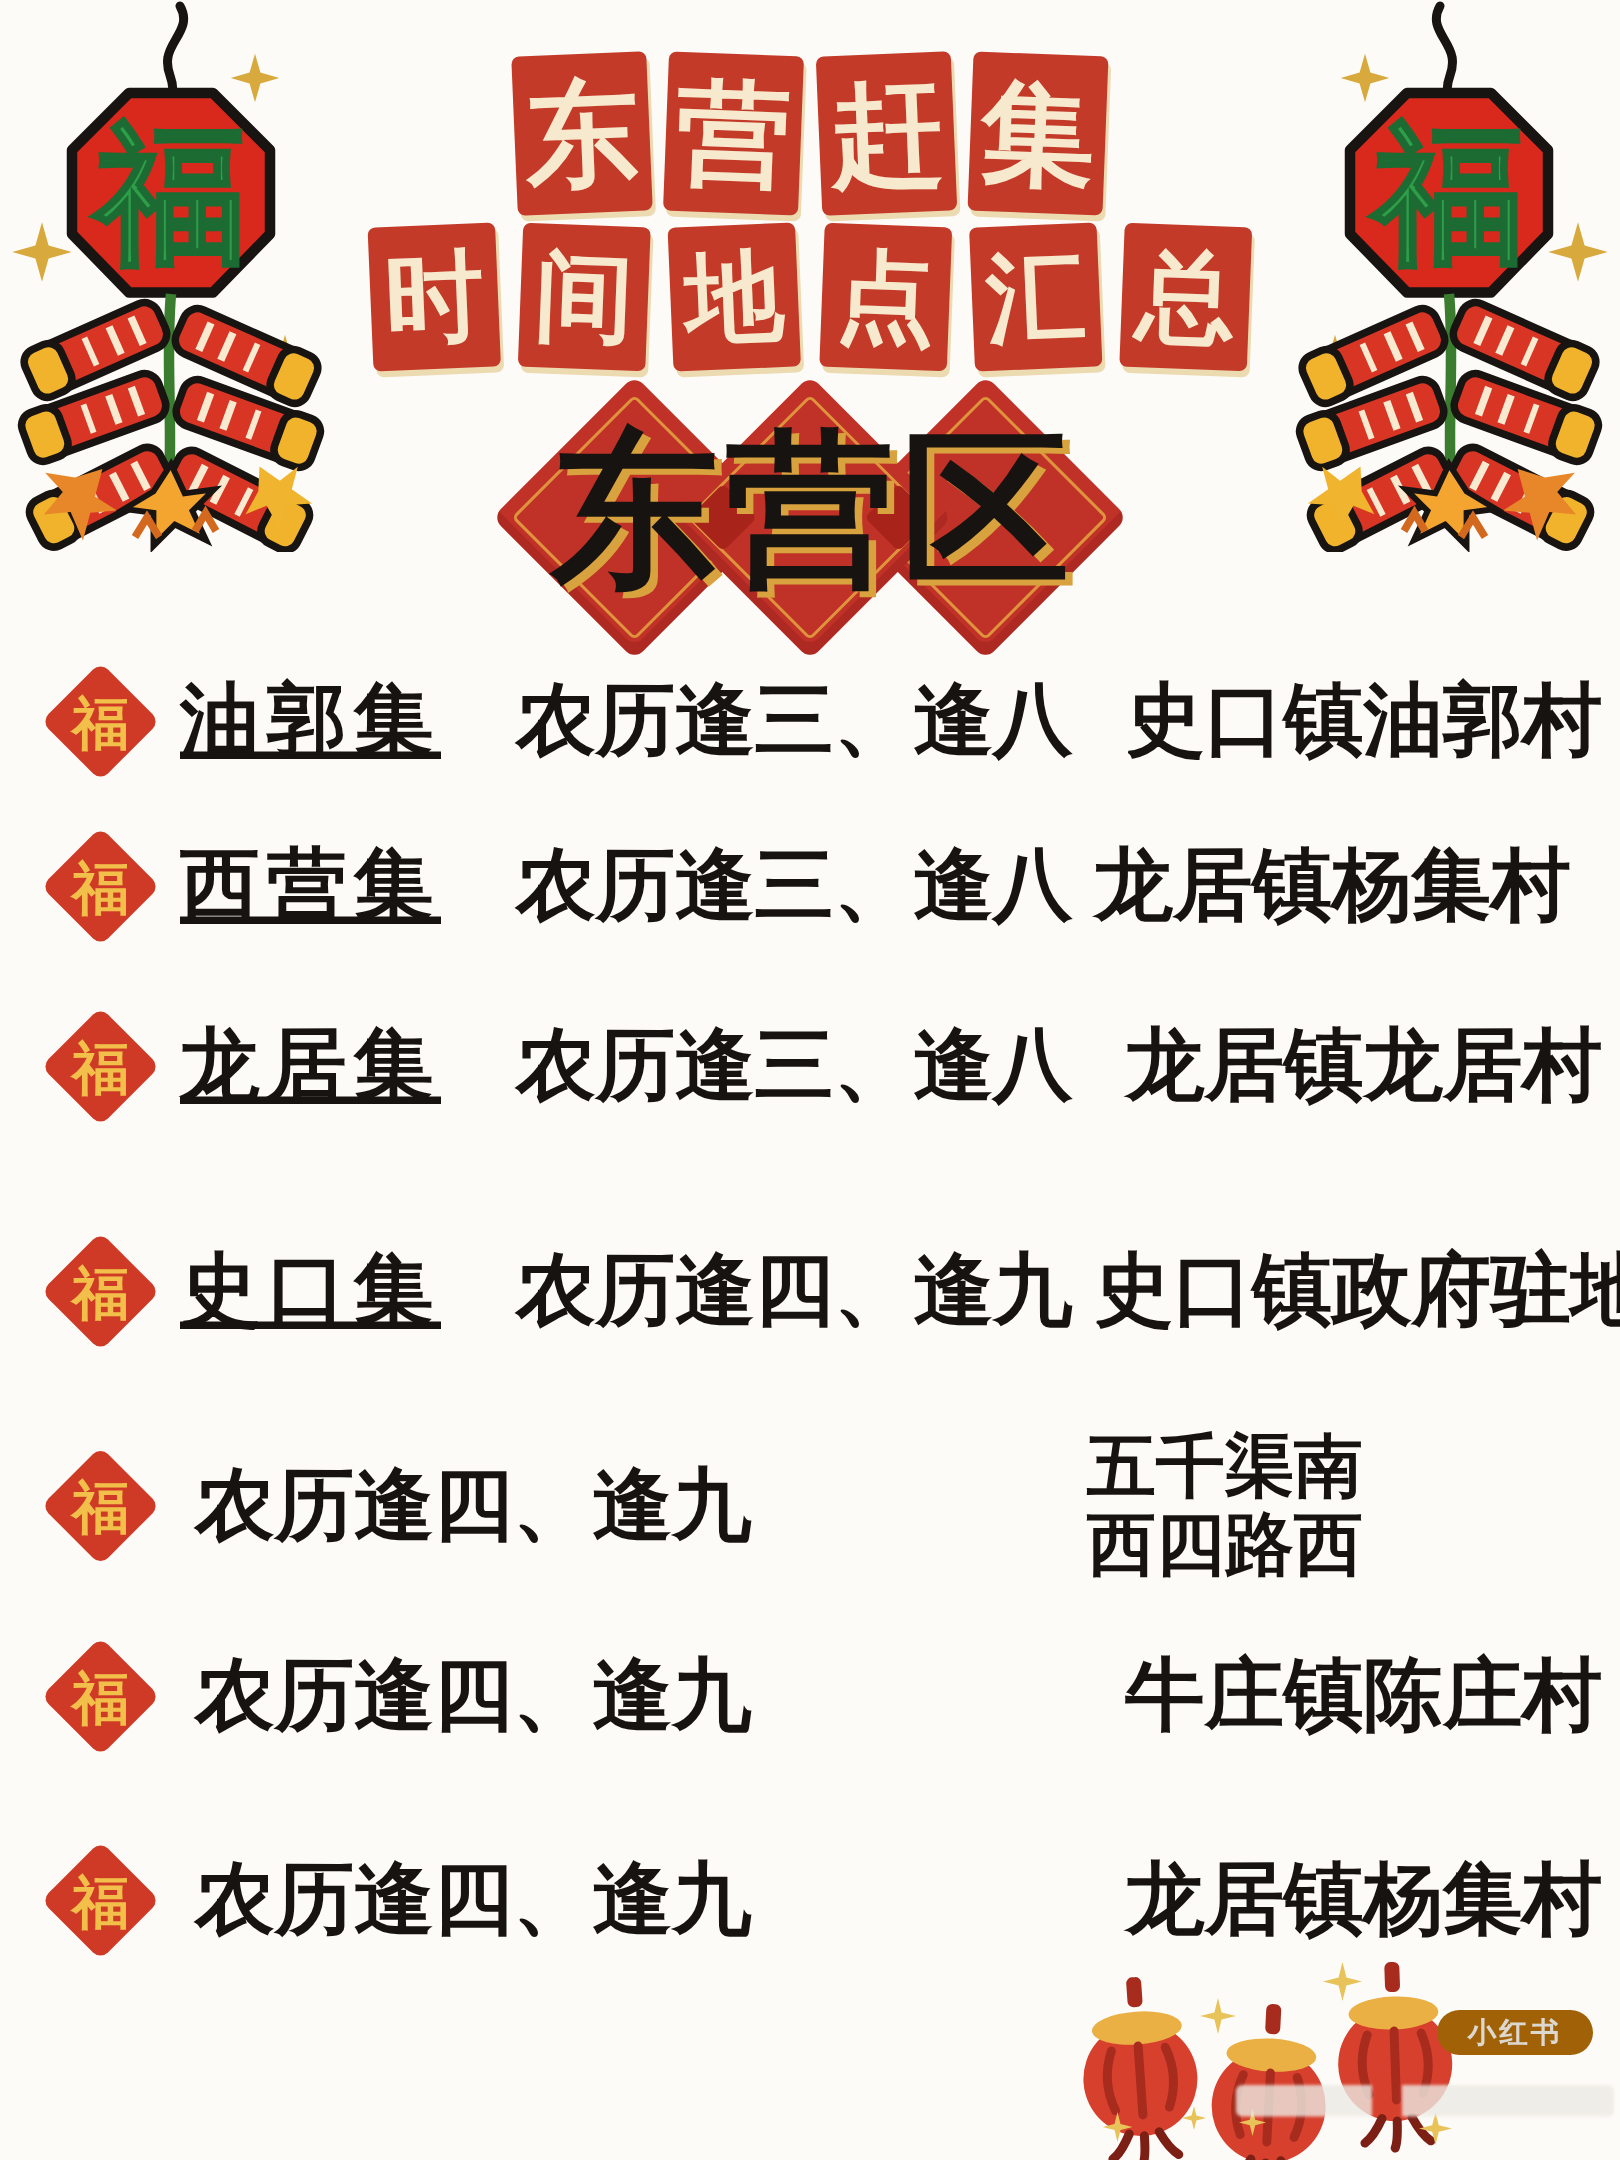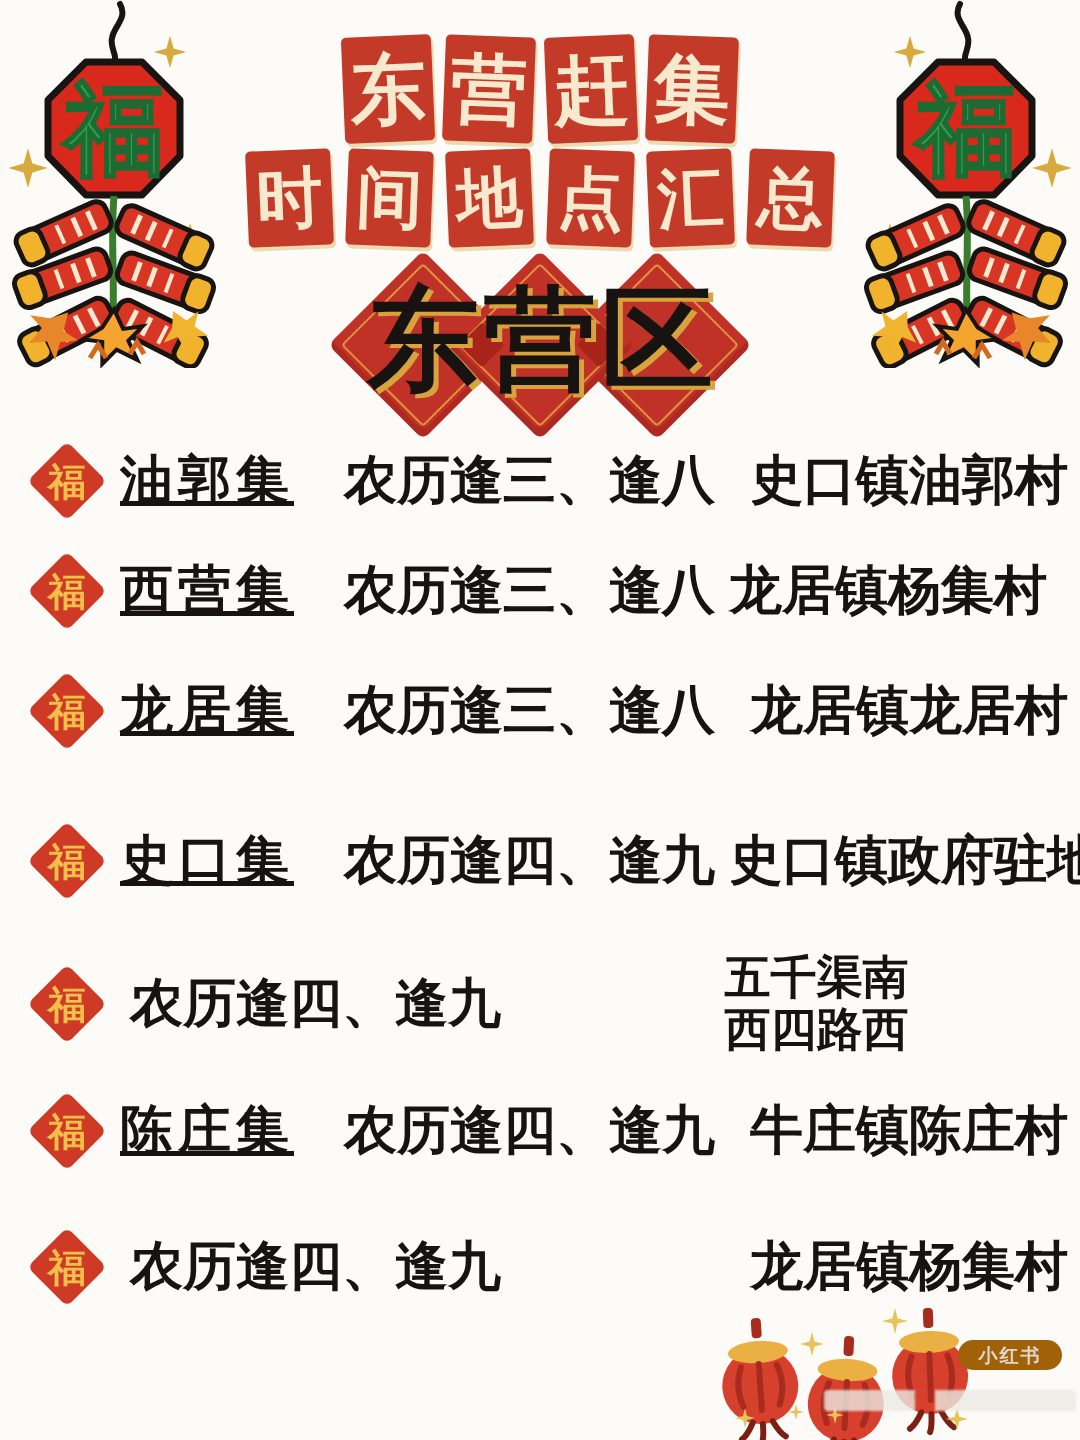--- a/index.html
+++ b/index.html
@@ -213,21 +213,20 @@
     <span class="loc2">
       <span>五千渠南</span><br>
       <span>西四路西</span>
     </span>
   </div>
   <div class="row r6">
     <span class="bullet">
         <span class="sq"></span>
         <span class="fu">福</span>
       </span>
-    <span class="name">陈庄集</span>
     <span class="sched">农历逢四、逢九</span>
     <span class="loc">牛庄镇陈庄村</span>
   </div>
   <div class="row r7">
     <span class="bullet">
         <span class="sq"></span>
         <span class="fu">福</span>
       </span>
     <span class="sched">农历逢四、逢九</span>
     <span class="loc">龙居镇杨集村</span>

